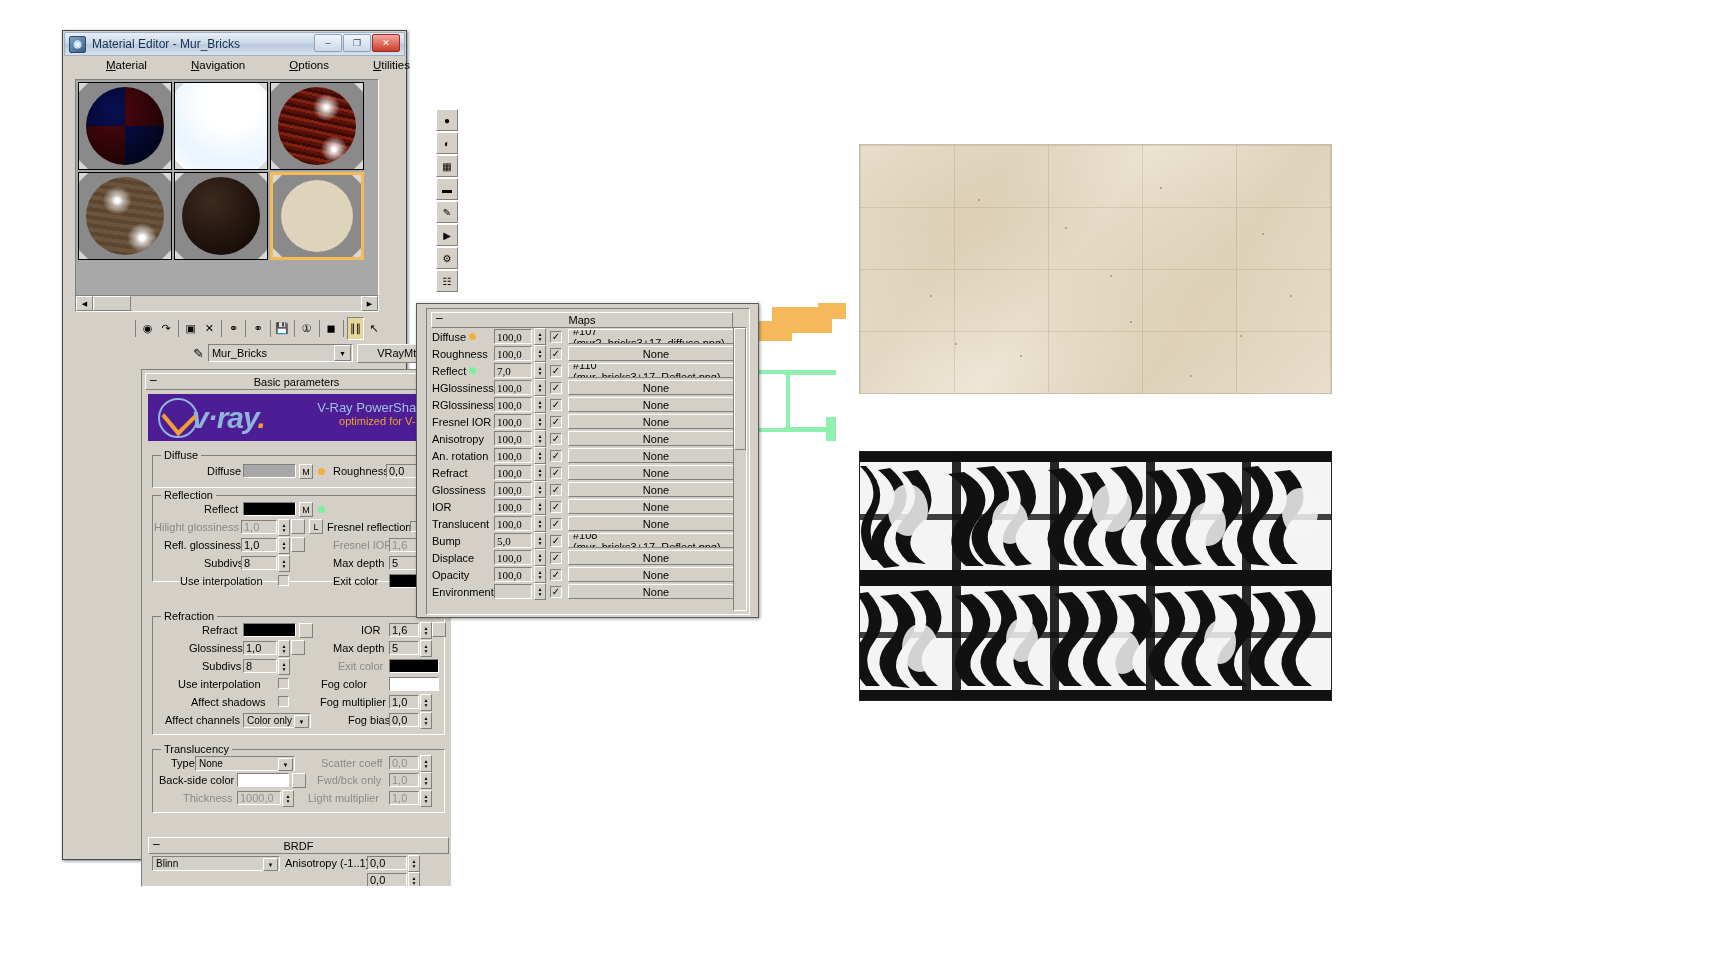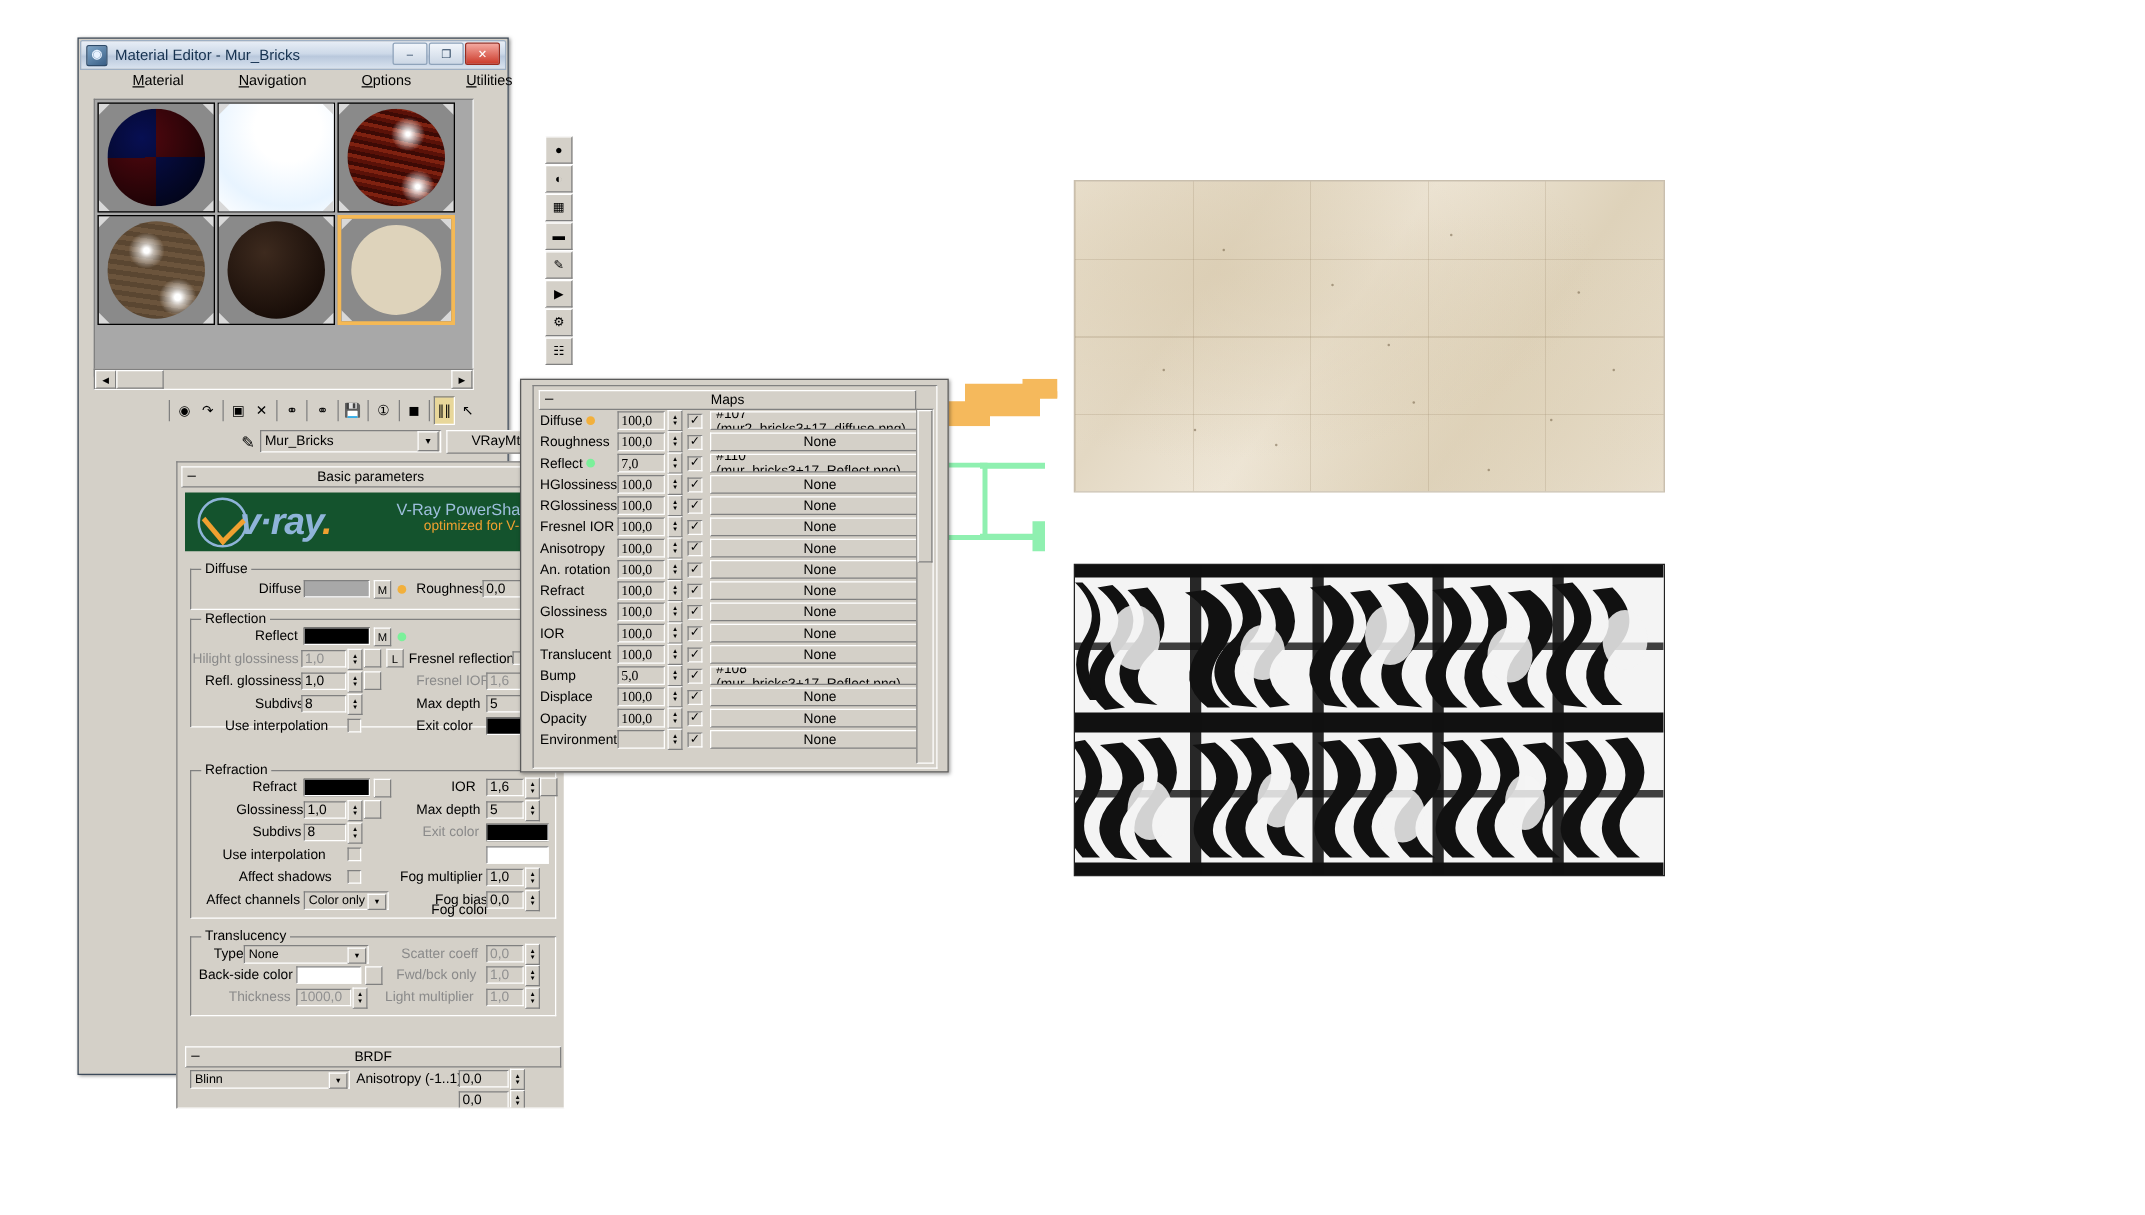--- a/index.html
+++ b/index.html
@@ -90,21 +90,21 @@
 
   
   #rollouts{position:absolute;left:78px;top:338px;width:309px;height:516px;
      background:#d4d0c8;border:1px solid;border-color:#808080 #ffffff #ffffff #808080;overflow:hidden;}
   .rollout-hdr{height:15px;margin:3px 3px 0 3px;background:#d4d0c8;
      border:1px solid;border-color:#ffffff #808080 #808080 #ffffff;
      display:flex;align-items:center;justify-content:center;position:relative;font-size:11px;}
   .rollout-hdr .minus{position:absolute;left:4px;top:-1px;font-size:12px;}
 
   
-  #vray-banner{margin:4px 6px 0 6px;height:47px;background:#14532d;display:flex;align-items:center;position:relative;}
+  #vray-banner{margin:4px 6px 0 6px;height:47px;background:#4c1d95;display:flex;align-items:center;position:relative;}
   #vray-logo{margin-left:10px;display:flex;align-items:center;}
   #vray-circ{width:36px;height:36px;border-radius:50%;border:2px solid #8fb4d9;position:relative;}
   #vray-circ:after{content:"";position:absolute;left:6px;top:4px;width:22px;height:22px;
      border-left:4px solid #f0a030;border-bottom:4px solid #f0a030;transform:rotate(-45deg) skew(-5deg);}
   #vray-word{color:#8fb4d9;font-size:30px;font-weight:bold;font-style:italic;margin-left:-6px;letter-spacing:-1px;}
   #vray-word .dot{color:#f0a030;}
   #vray-txt{position:absolute;right:10px;top:6px;text-align:right;}
   #vray-txt .l1{color:#9fc0de;font-size:13px;}
   #vray-txt .l2{color:#f0a030;font-size:11px;}
 
@@ -449,21 +449,21 @@
         </div>
       <div class="spin" style="position:absolute;left:125px;top:41px;">
           <span>▲</span>
           <span>▼</span>
         </div>
       <div class="prm lbl dis" style="left:185px;top:43px;">Exit color</div>
       <div class="swatch" style="position:absolute;left:236px;top:42px;width:50px;background:#000"></div>
 
       <div class="prm" style="left:25px;top:61px;">Use interpolation</div>
       <div class="chk" style="position:absolute;left:125px;top:61px;"></div>
-      <div class="prm" style="left:192px;top:61px;margin-top:44px;">Fog color</div>
+      <div class="prm" style="left:168px;top:61px;">Fog color</div>
       <div class="swatch" style="position:absolute;left:236px;top:60px;width:50px;background:#fff"></div>
 
       <div class="prm" style="left:38px;top:79px;">Affect shadows</div>
       <div class="chk" style="position:absolute;left:125px;top:79px;"></div>
       <div class="prm" style="left:167px;top:79px;">Fog multiplier</div>
       <div class="fld" style="position:absolute;left:236px;top:78px;width:30px;">
           <span>1,0</span>
         </div>
       <div class="spin" style="position:absolute;left:267px;top:77px;">
           <span>▲</span>

